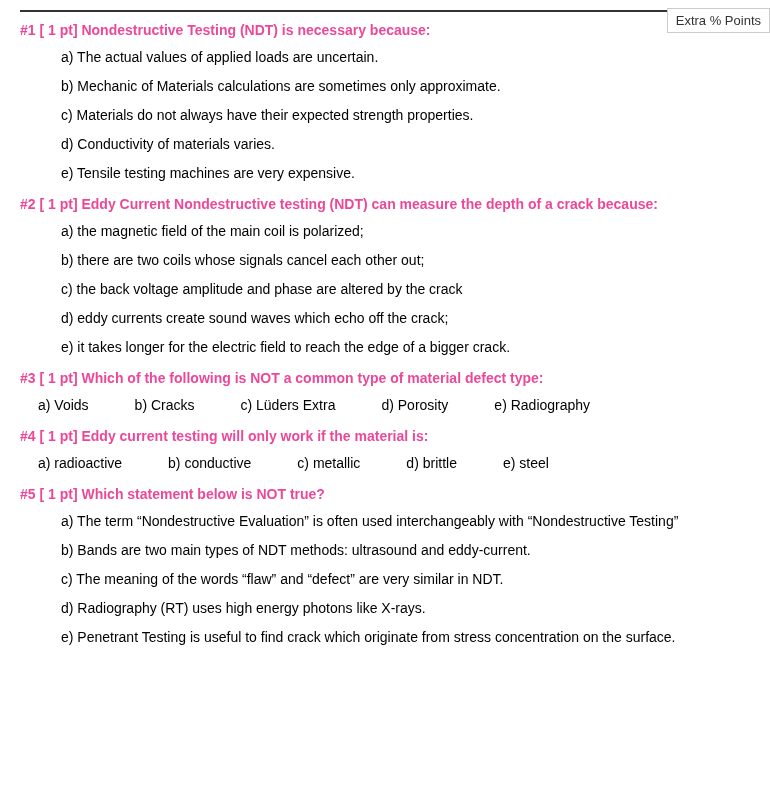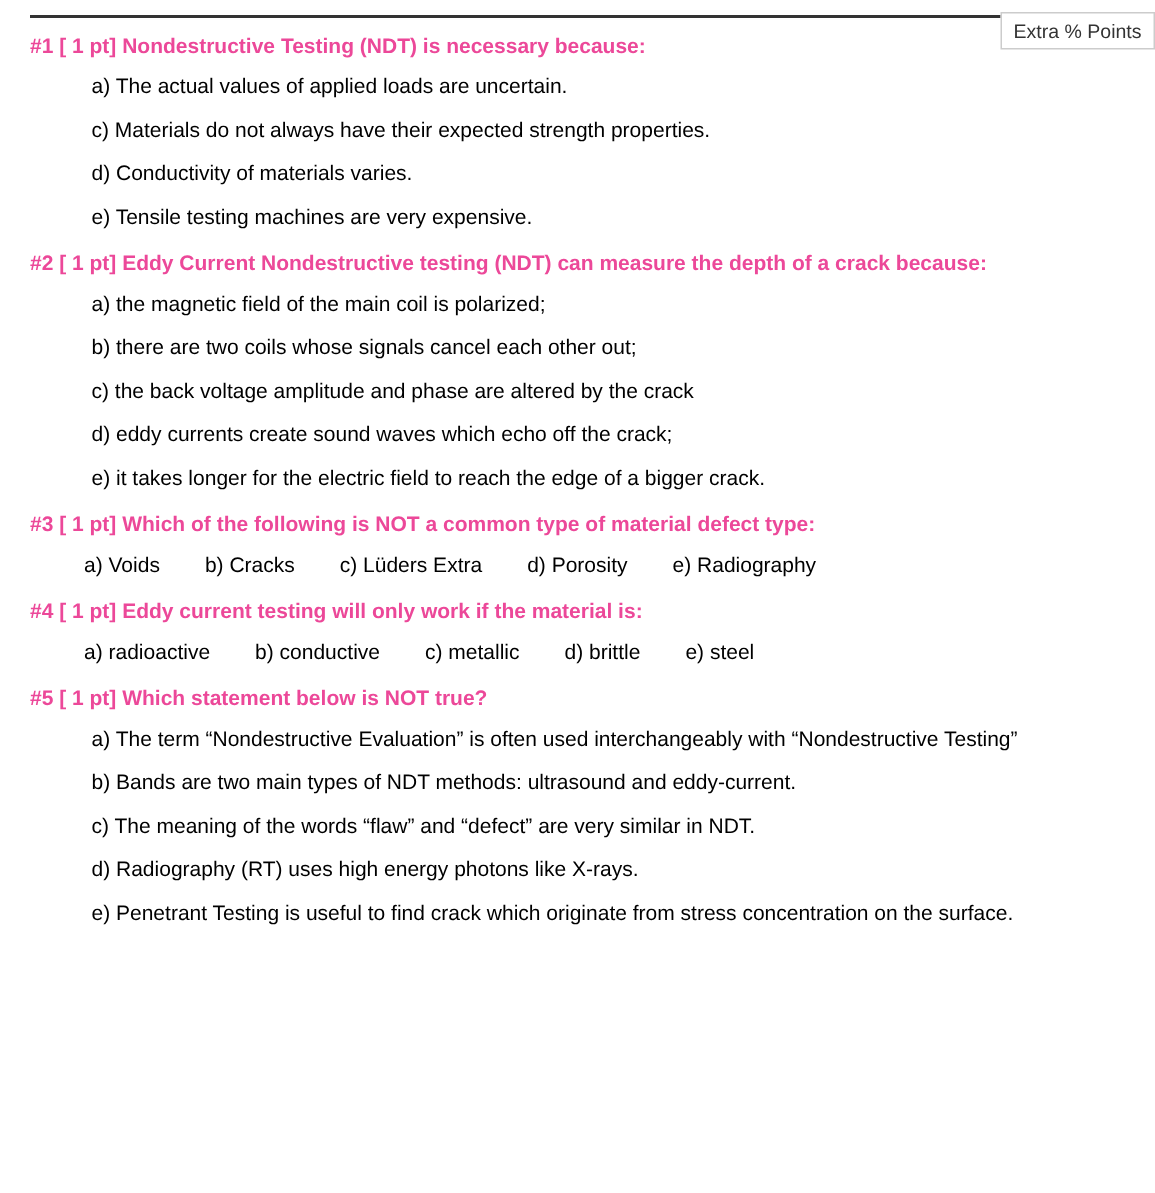--- a/index.html
+++ b/index.html
@@ -41,22 +41,22 @@
       margin-left: 41px;
     }
     .option-item {
       margin-bottom: 8px;
       line-height: 1.5;
       color: #000;
     }
     .inline-options {
       display: flex;
       flex-direction: row;
-      gap: 0px;
-      margin-left: 36px;
+      gap: 16px;
+      margin-left: 18px;
       margin-bottom: 8px;
       flex-wrap: wrap;
     }
     .inline-option {
       margin-right: 30px;
       line-height: 1.5;
     }
     .divider {
       border: none;
       border-top: 2px solid #333;
@@ -68,20 +68,21 @@
 
 <hr class="divider">
 
 <button class="extra-points-btn">Extra % Points</button>
 
 <div id="questions-container">
     <div class="question-block">
       <div class="question-header">#1 [ 1 pt]  Nondestructive Testing (NDT) is necessary because:</div>
       <div class="options-list">
         <div class="option-item">a)  The actual values of applied loads are uncertain.</div>
+        <div class="option-item">b)  Mechanic of Materials calculations are sometimes only approximate.</div>
         <div class="option-item">c)  Materials do not always have their expected strength properties.</div>
         <div class="option-item">d)  Conductivity of materials varies.</div>
         <div class="option-item">e)  Tensile testing machines are very expensive.</div>
       </div>
     </div>
     <div class="question-block">
       <div class="question-header">#2 [ 1 pt]  Eddy Current Nondestructive testing (NDT) can measure the depth of a crack because:</div>
       <div class="options-list">
         <div class="option-item">a)  the magnetic field of the main coil is polarized;</div>
         <div class="option-item">b)  there are two coils whose signals cancel each other out;</div>

